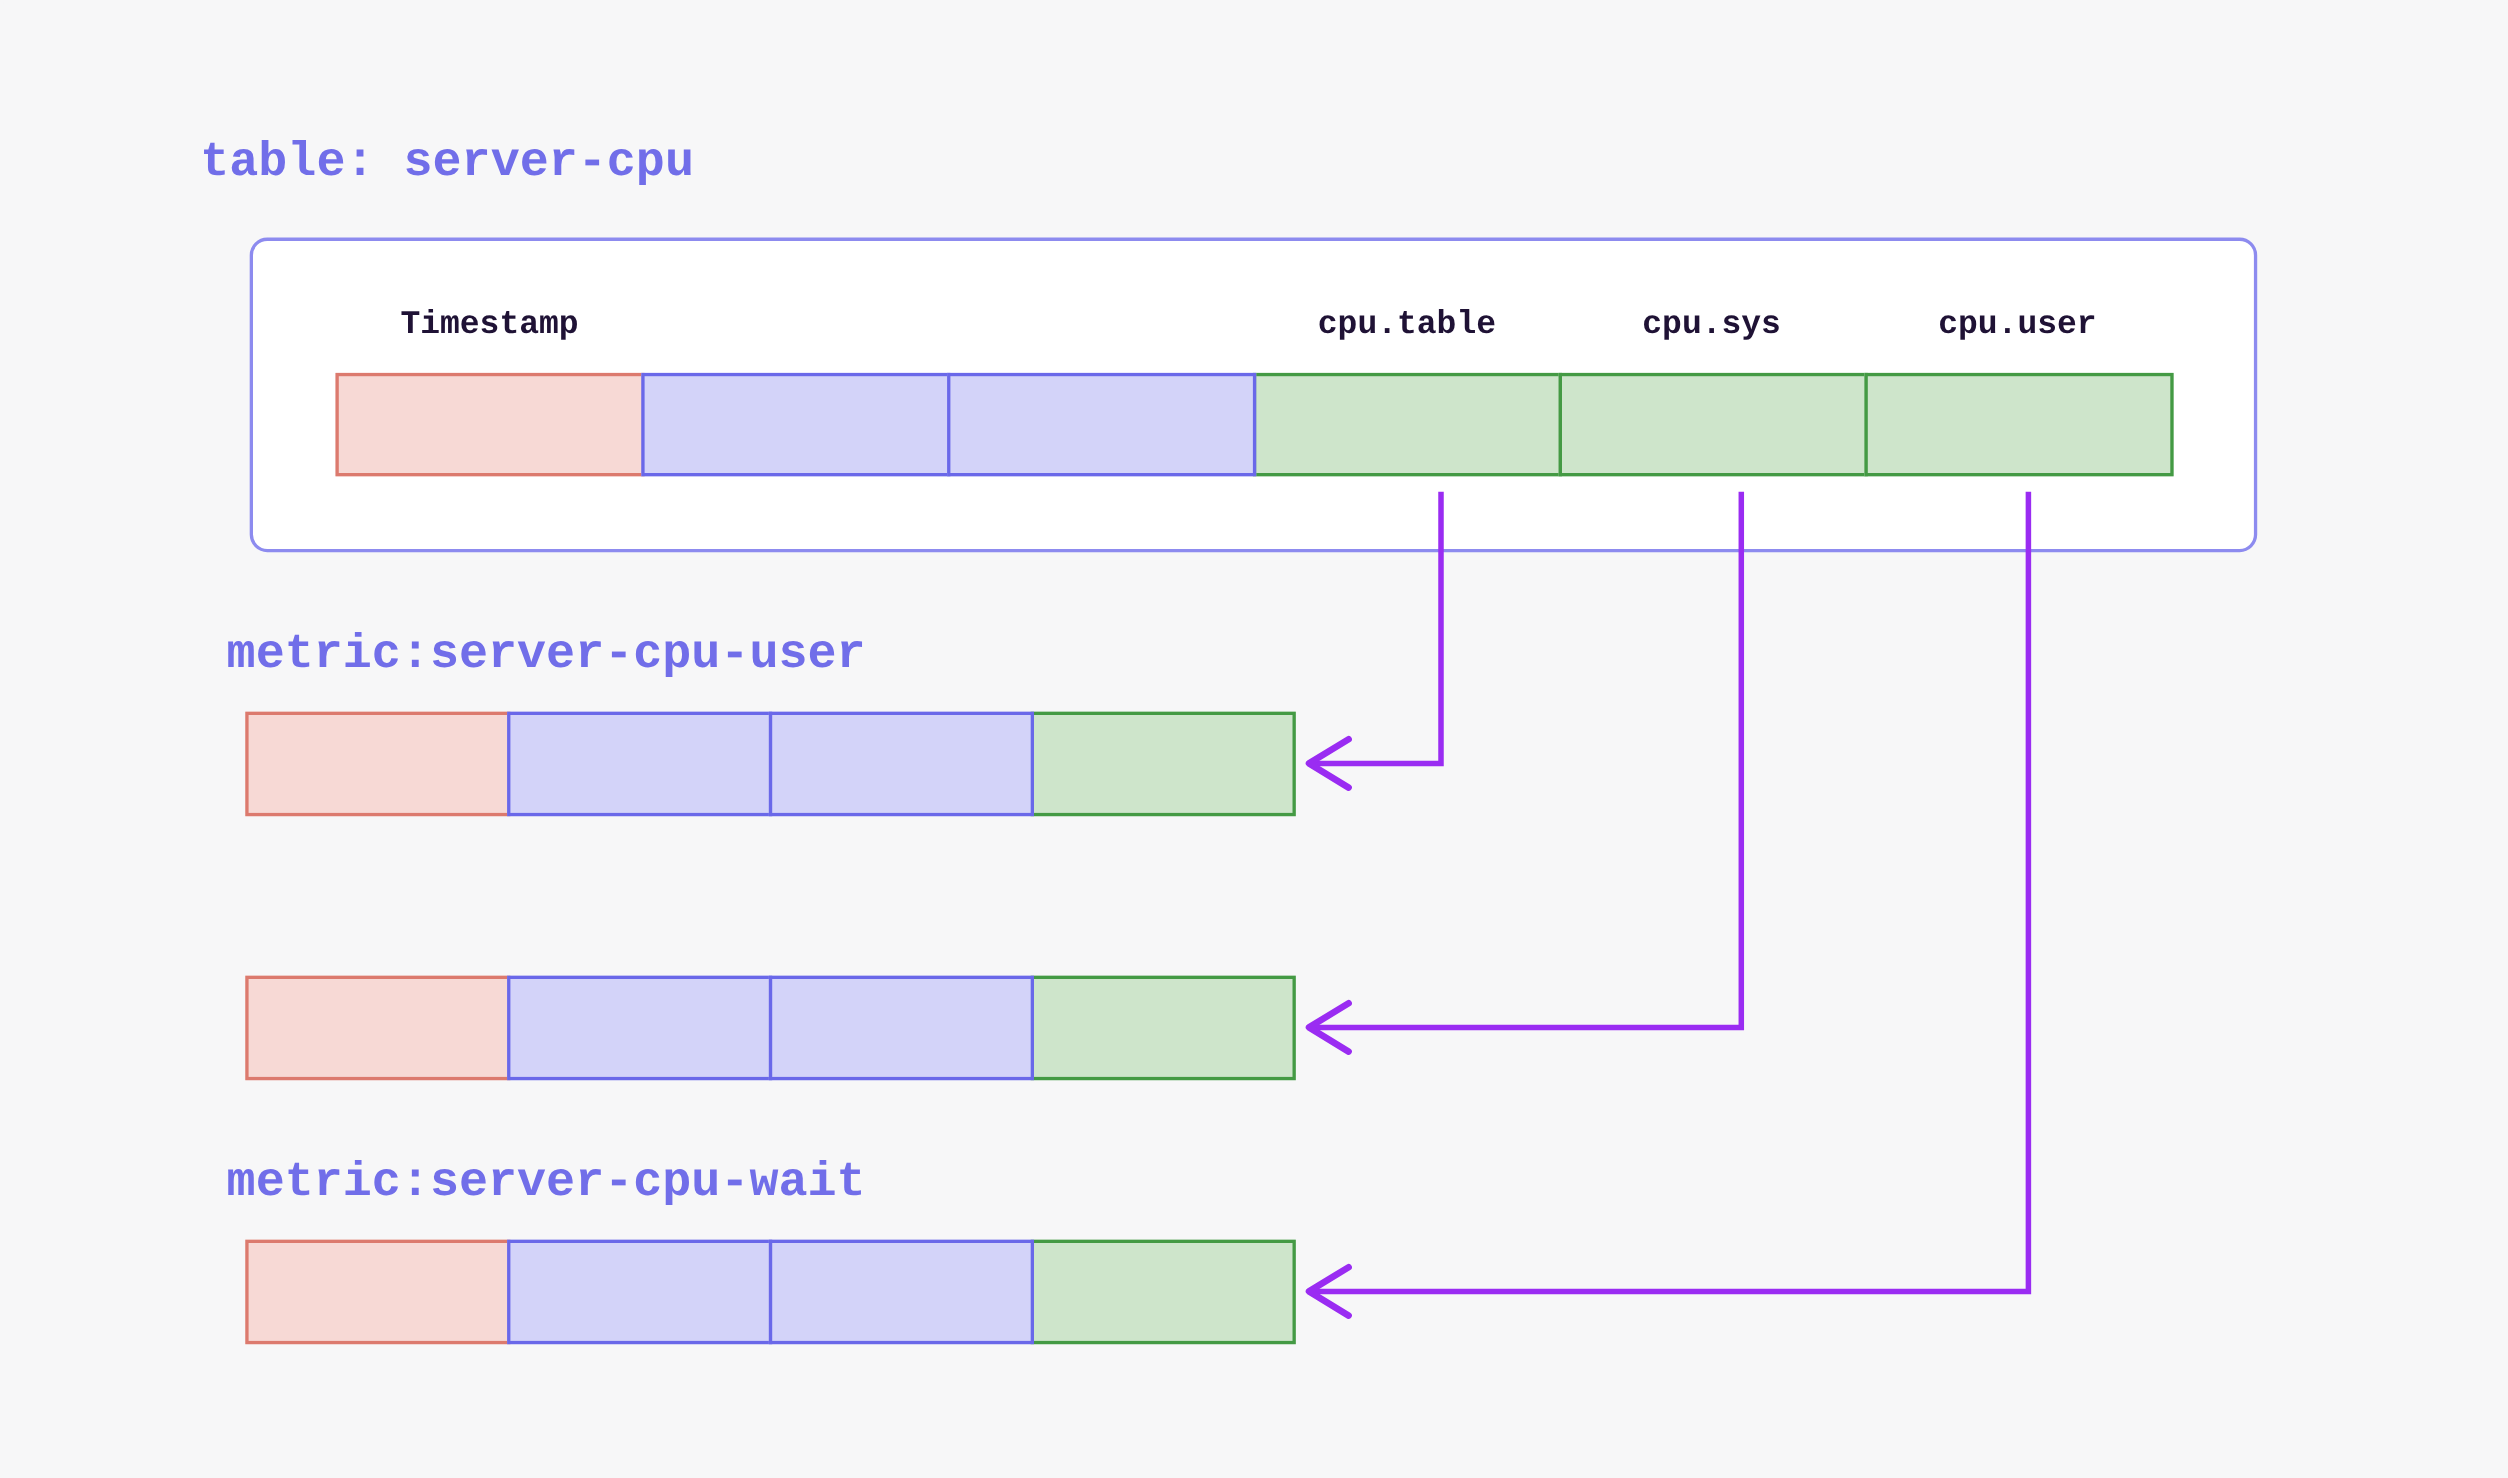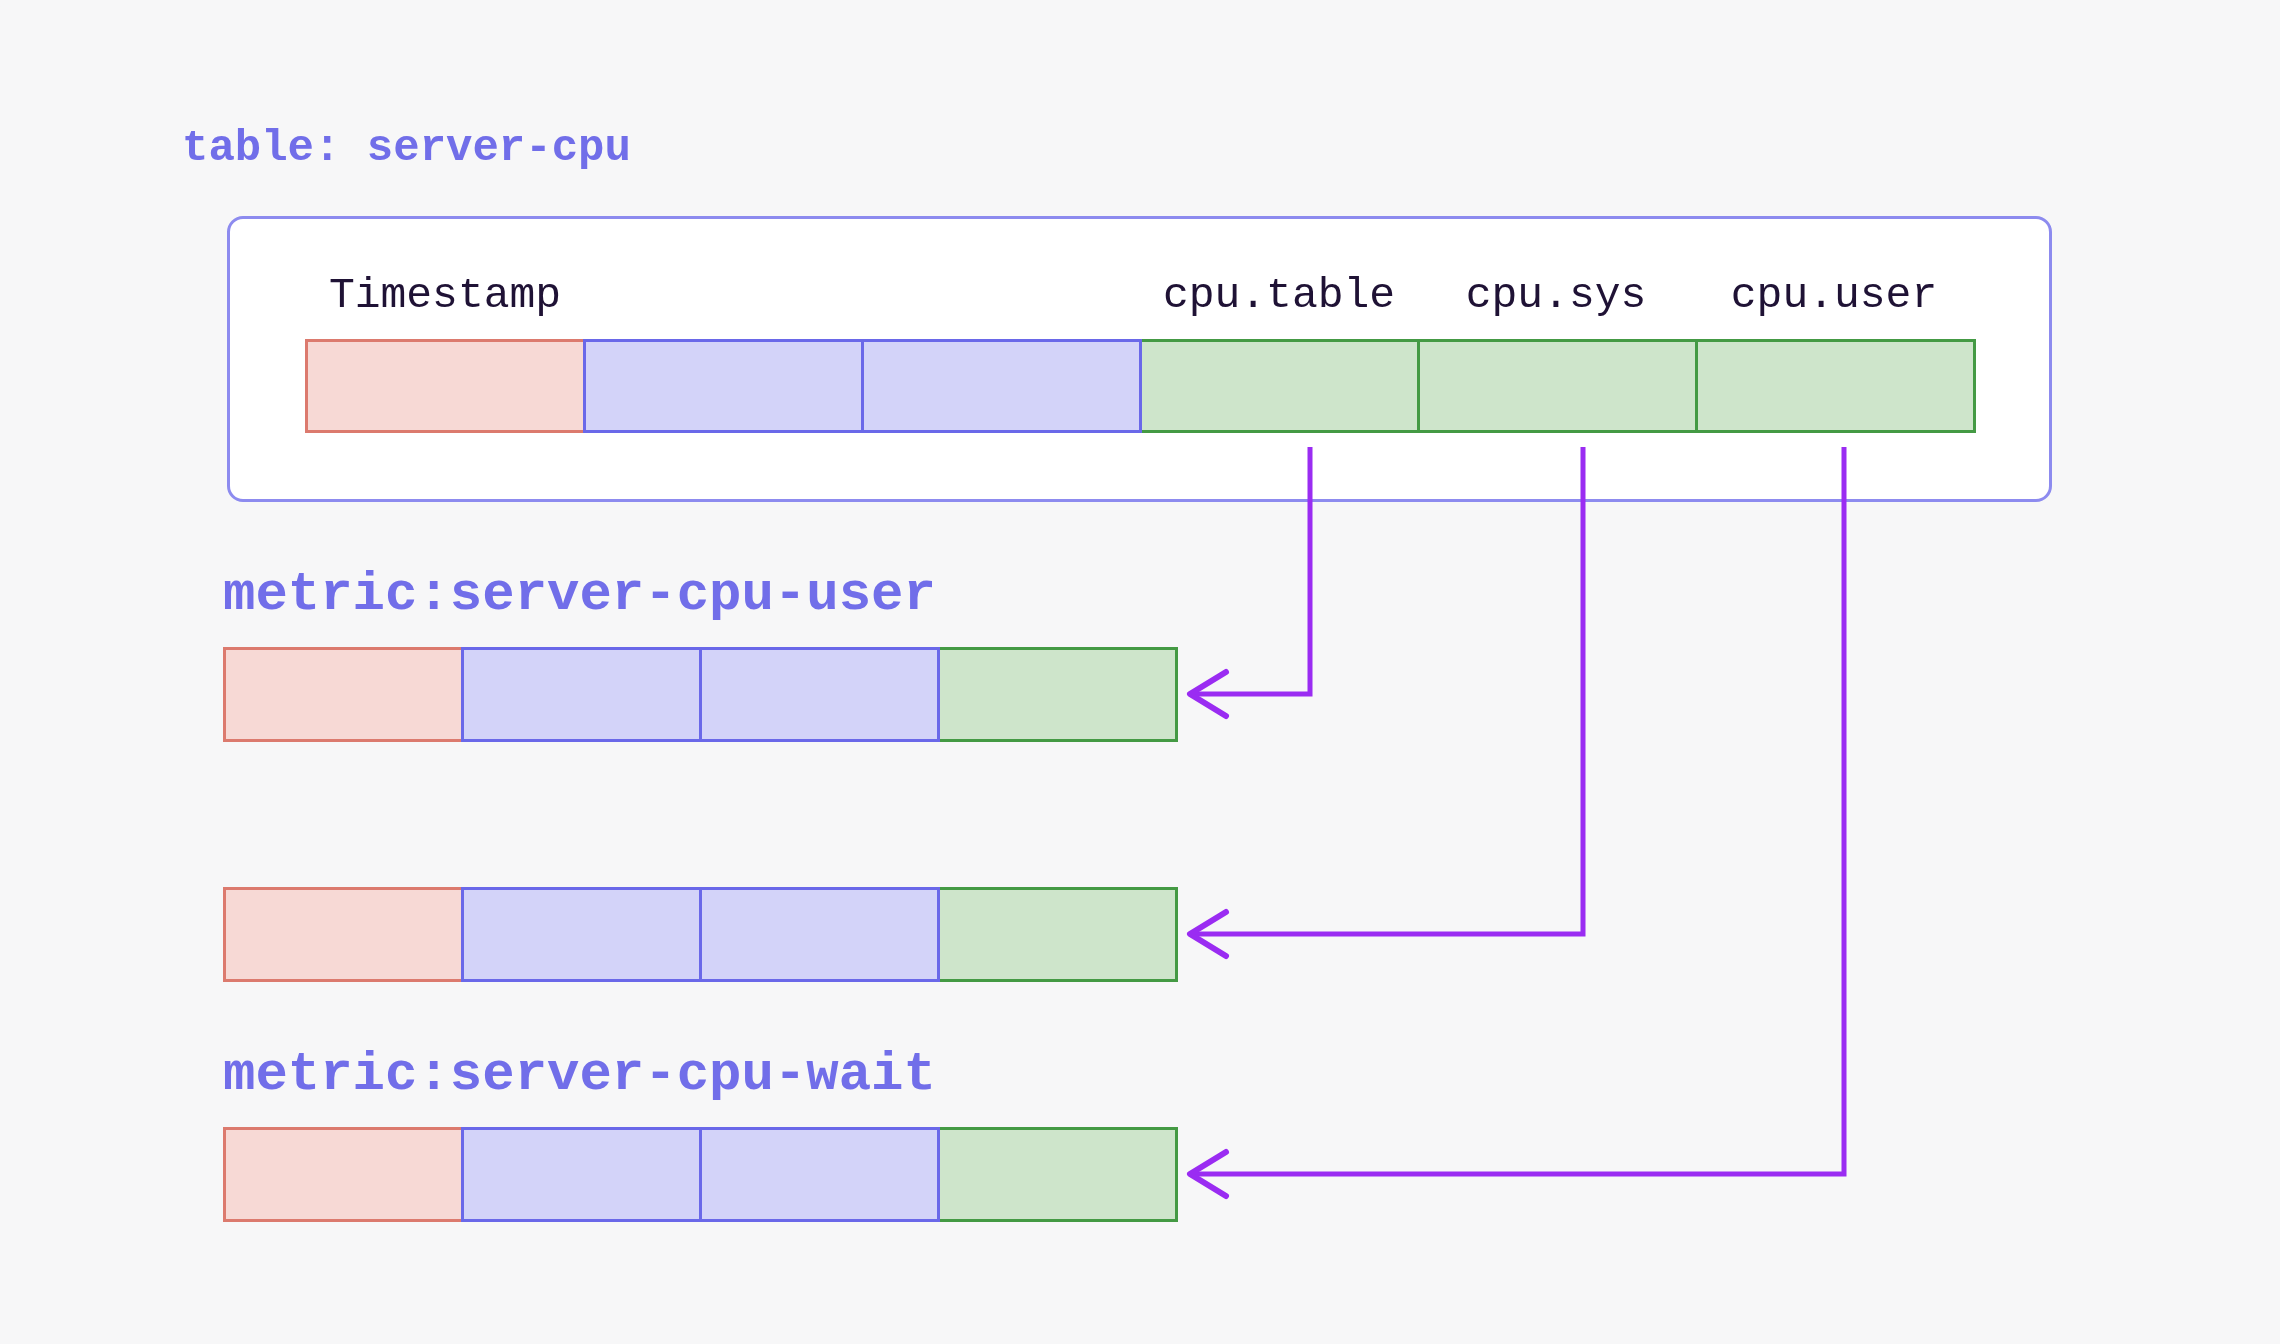--- a/index.html
+++ b/index.html
@@ -17,33 +17,33 @@
     background:var(--background); overflow:hidden;
     font-family:"Liberation Mono","DejaVu Sans Mono",monospace;
     border-radius:10px;
   }
   .diagram-title {
     position:absolute; left:182px; top:122px;
     font-size:44px; font-weight:bold; line-height:52px;
     color:var(--title-text); white-space:pre;
   }
   .metric-title {
-    position:absolute; left:223px;
-    font-size:54px; font-weight:bold; line-height:52px;
+    position:absolute; left:206px;
+    font-size:44px; font-weight:bold; line-height:52px;
     color:var(--title-text); white-space:pre;
   }
   .panel {
     position:absolute; left:227px; top:216px; width:1825px; height:286px;
     background:var(--panel-bg); border:3px solid var(--panel-border);
     border-radius:16px;
   }
   .col-header {
     position:absolute; top:276px; height:40px;
-    font-size:43px; line-height:40px; text-align:center;
-    color:var(--header-text); white-space:pre;
+    font-size:30px; line-height:40px; text-align:center;
+    color:var(--header-text); white-space:pre;font-weight:bold;
   }
   .cells-row { position:absolute; display:flex; }
   .cell { border:3px solid; }
   .cell + .cell { margin-left:-3px; }
   .cells-row.table-cells .cell { width:281px; height:94px; }
   .cells-row.metric-cells .cell { width:241px; height:95px; }
   .cell.timestamp { background:var(--timestamp-fill); border-color:var(--timestamp-border); }
   .cell.label     { background:var(--label-fill);     border-color:var(--label-border); z-index:2; }
   .cell.field     { background:var(--field-fill);     border-color:var(--field-border); z-index:1; }
   .arrow-layer {

